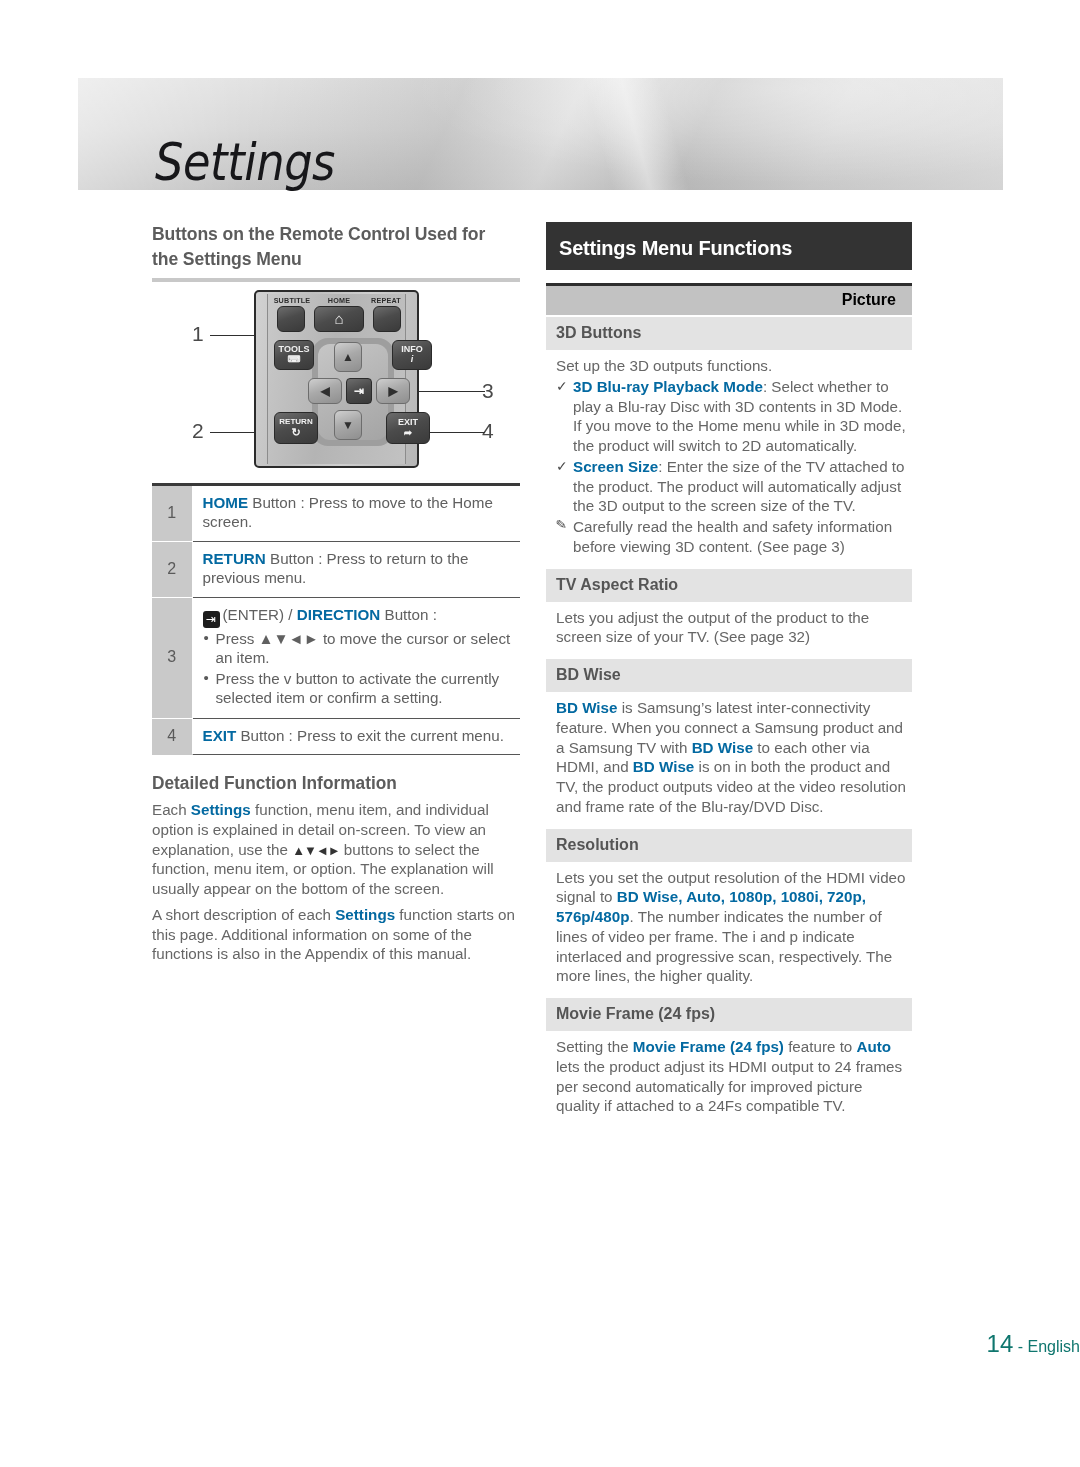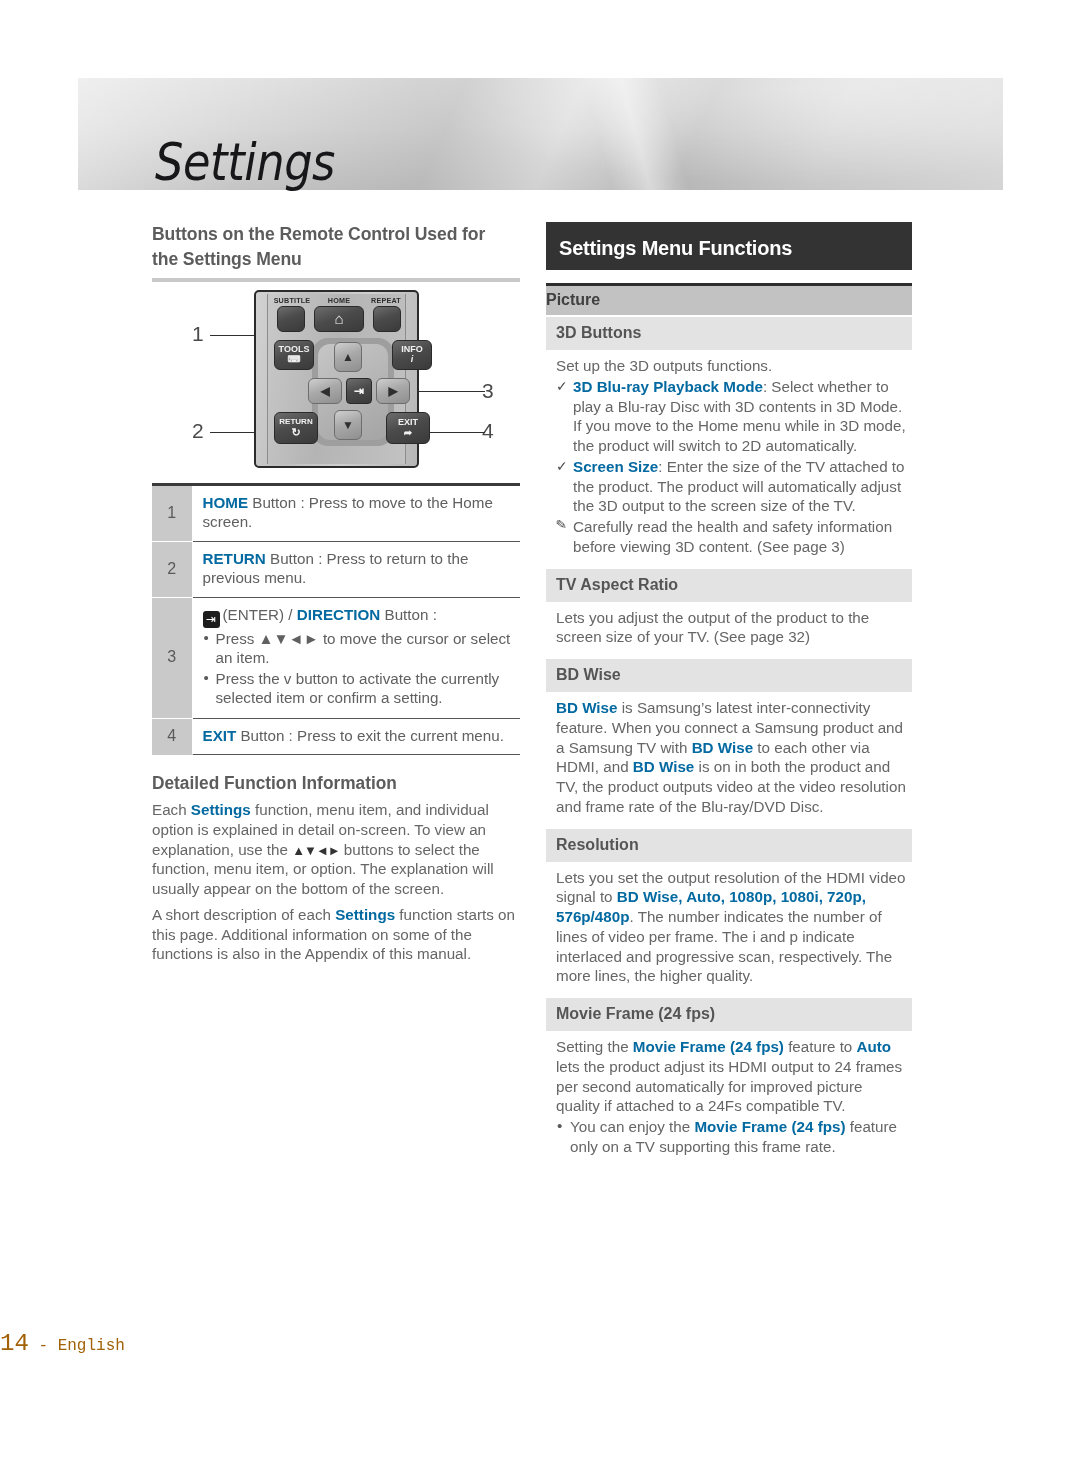--- a/index.html
+++ b/index.html
@@ -232,25 +232,25 @@
     background: #333333;
     color: #ffffff;
     font-size: 20px;
     font-weight: bold;
     padding: 15px 0 10px 13px;
     letter-spacing: -0.2px;
   }
   #cat-wrap { margin-top: 13px; border-top: 3.5px solid #2e2e2e; }
   .cat-bar {
     background: #c2c2c2;
-    text-align: left;
+    text-align: right;
     font-size: 16px;
     font-weight: bold;
-    color: #404040;
-    padding: 5px 0 6px;
+    color: #000000;
+    padding: 5px 16px 6px;
   }
   .item-bar {
     background: #e3e3e3;
     font-size: 16px;
     font-weight: bold;
     color: #555555;
     padding: 7px 0 8px 10px;
     margin-top: 2px;
   }
   .item-body {
@@ -279,23 +279,22 @@
   ul.bl > li::before {
     content: "\2022";
     position: absolute; left: 1px; top: -1px; color: #5a5a5a;
   }
 
   
   #footer {
     position: absolute;
     left: 0; right: 0;
     top: 1330px;
-    text-align: left;
-    color: #a16207;
-    font-family: Liberation Mono, monospace;
+    text-align: right;
+    color: #0f766e;
   }
   #footer .pg { font-size: 24px; }
   #footer .lang { font-size: 16px; }
 </style>
 </head>
 <body>
 
 <div id="banner"></div>
 <div id="page-title">Settings</div>
 
@@ -447,21 +446,20 @@
 
     <div class="item-bar">Resolution</div>
     <div class="item-body">
       <div><span>Lets you set the output resolution of the HDMI video signal to </span><span class="bold">BD Wise, Auto, 1080p, 1080i, 720p, 576p/480p</span><span>. The number indicates the number of lines of video per frame. The i and p indicate interlaced and progressive scan, respectively. The more lines, the higher quality.</span></div>
     </div>
 
     <div class="item-bar">Movie Frame (24 fps)</div>
     <div class="item-body">
       <div><span>Setting the </span><span class="bold">Movie Frame (24 fps)</span><span> feature to </span><span class="bold">Auto</span><span> lets the product adjust its HDMI output to 24 frames per second automatically for improved picture quality if attached to a 24Fs compatible TV.</span></div>
       <ul class="bl">
-        <li><span>You can enjoy the </span><span class="bold">Movie Frame (24 fps)</span><span> feature only on a TV supporting this frame rate.</span></li>
       </ul>
     </div>
   </div>
 </div>
 
 <div id="footer">
   <span class="pg">14</span><span class="lang"> - </span><span class="lang">English</span>
 </div>
 
 </body></html>

